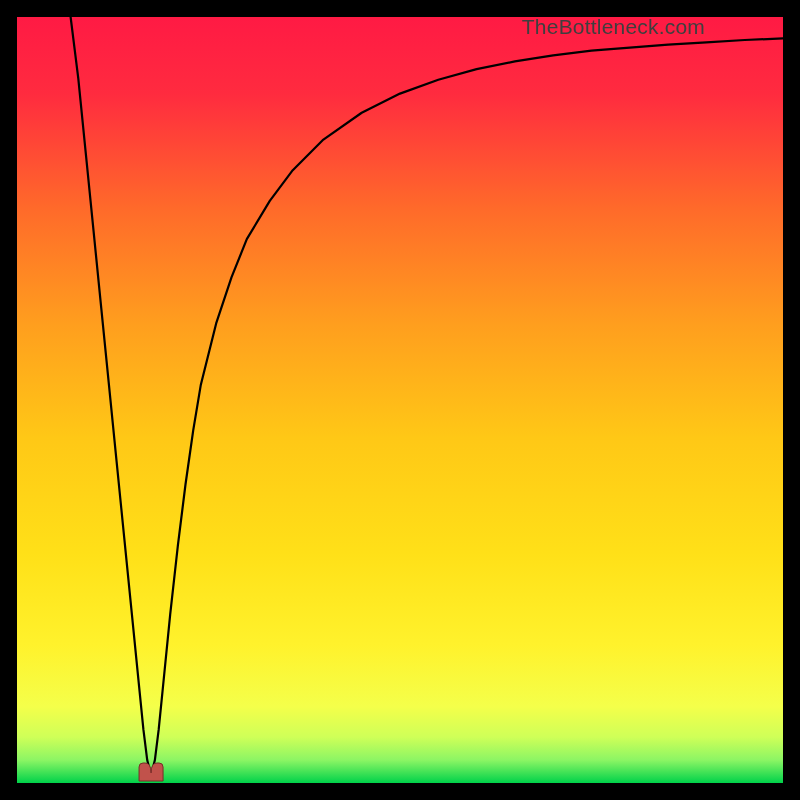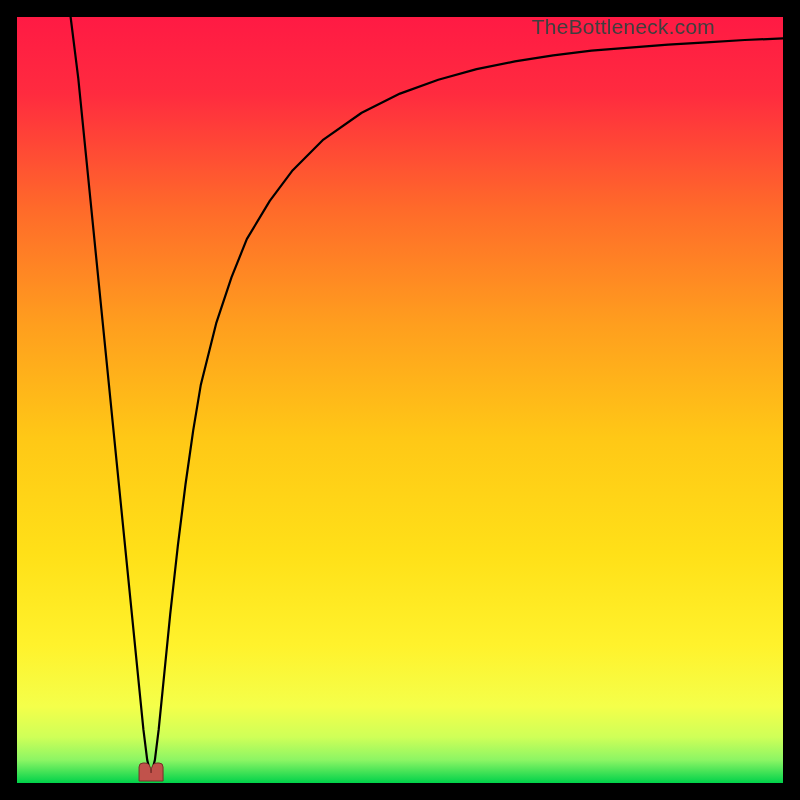--- a/index.html
+++ b/index.html
@@ -11,21 +11,20 @@
     overflow: hidden;
     font-family: Arial, Helvetica, sans-serif;
   }
   .frame {
     position: absolute;
     left: 17px;
     top: 17px;
     width: 694px;
     height: 766px;
     background: #000;
-    padding-left: 10px;
   }
   .watermark {
     position: absolute;
     top: -2px;
     right: 6px;
     color: #3f3f3f;
     font-size: 21px;
     font-weight: 500;
     letter-spacing: 0.2px;
     text-align: right;

